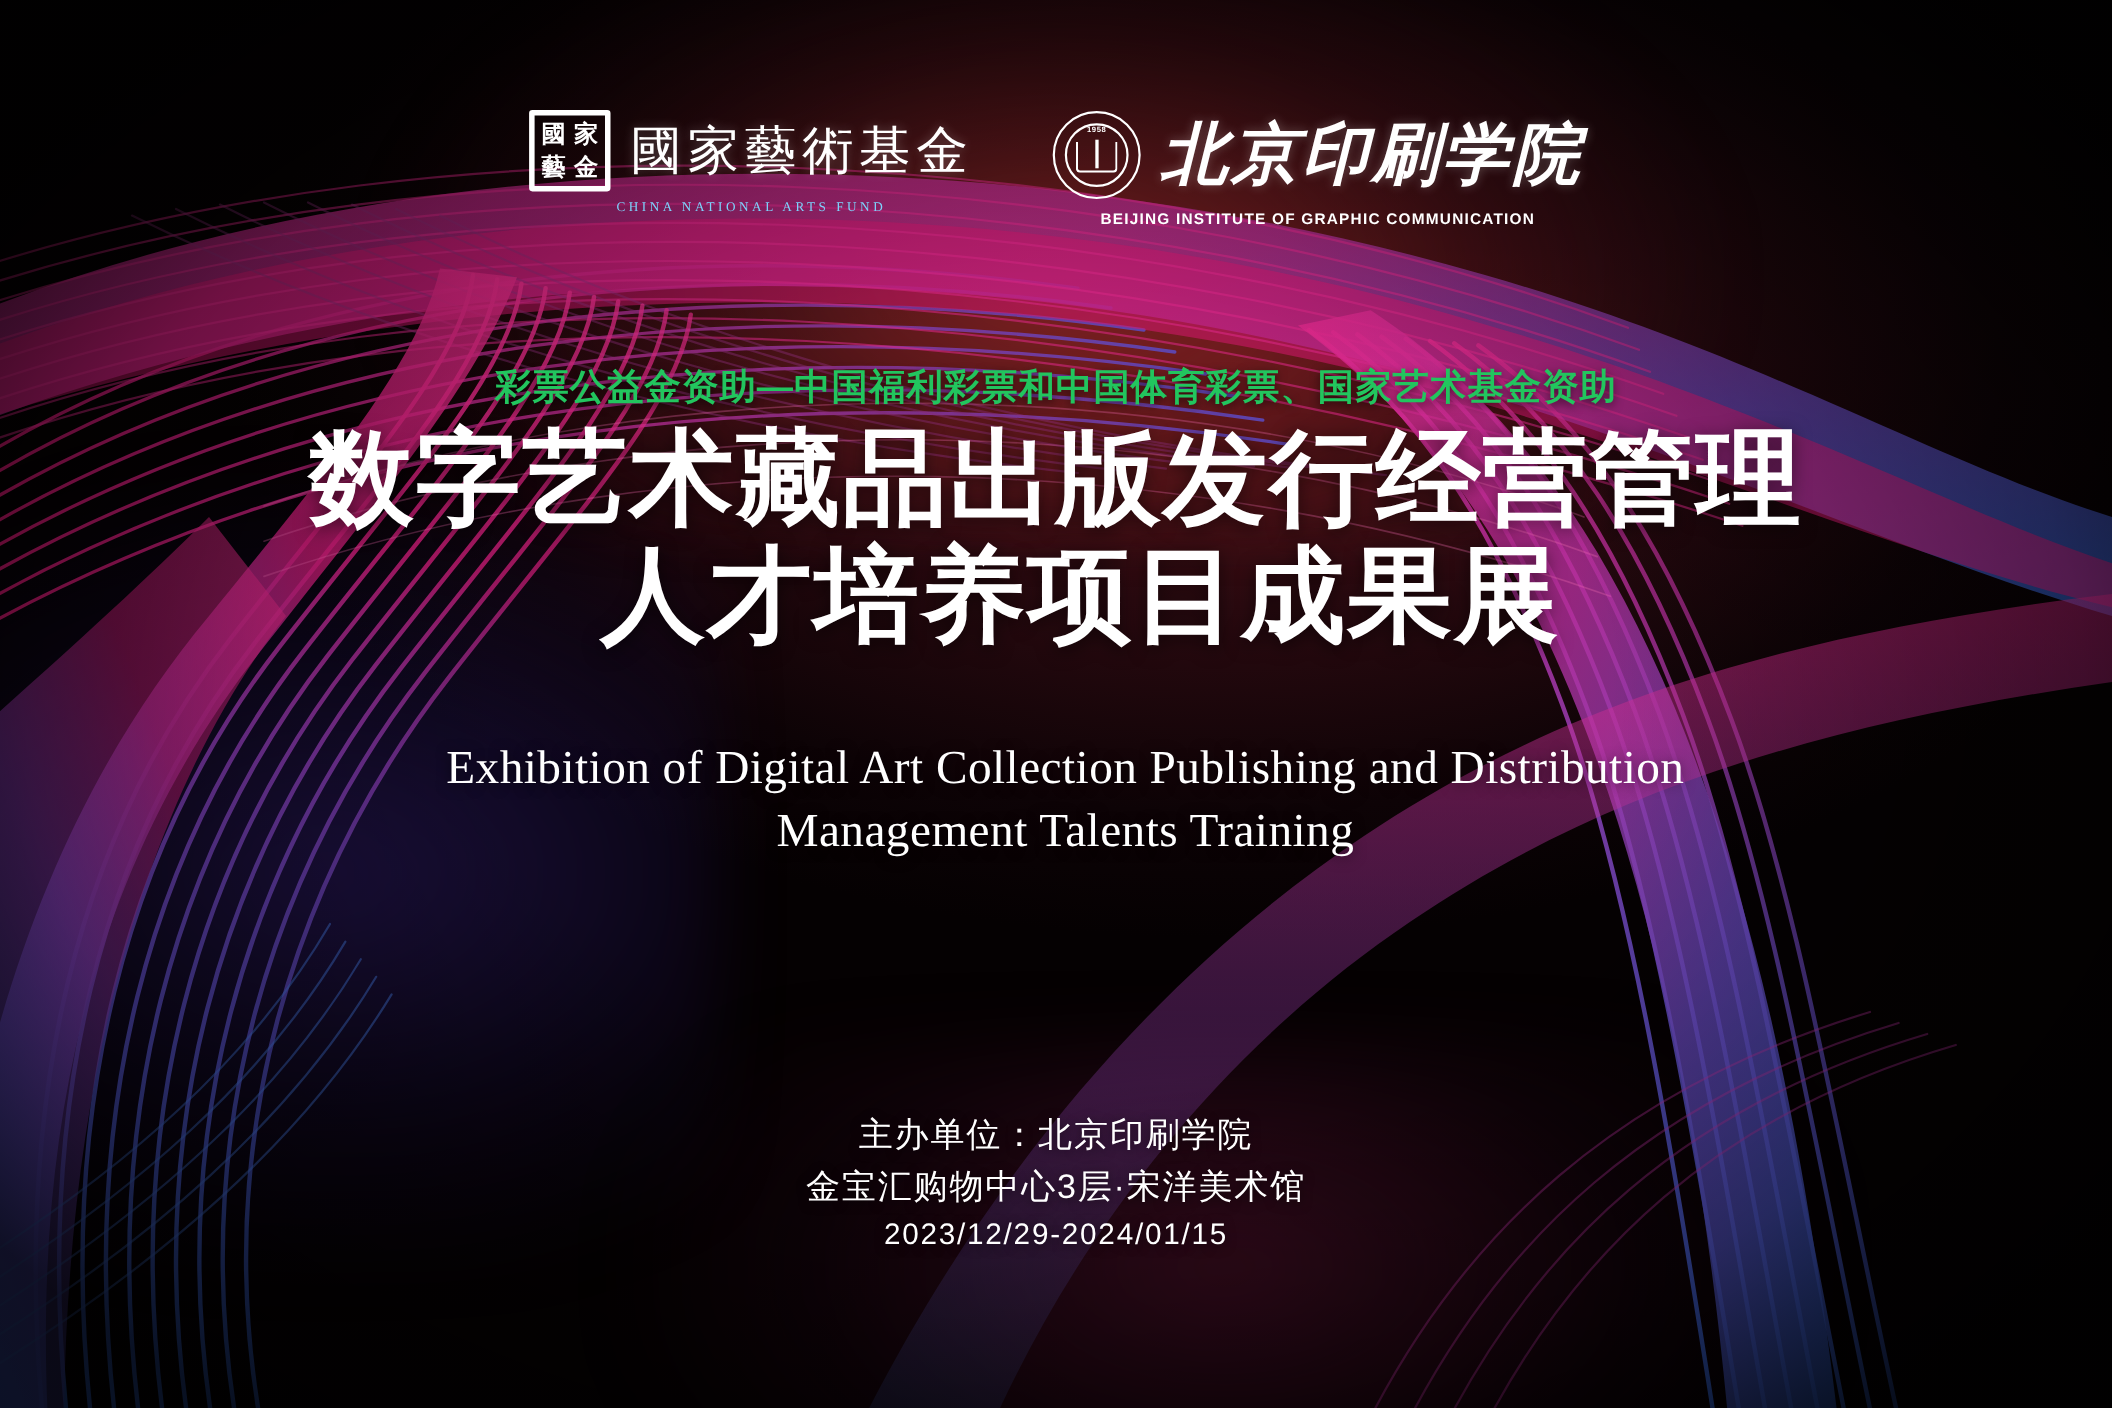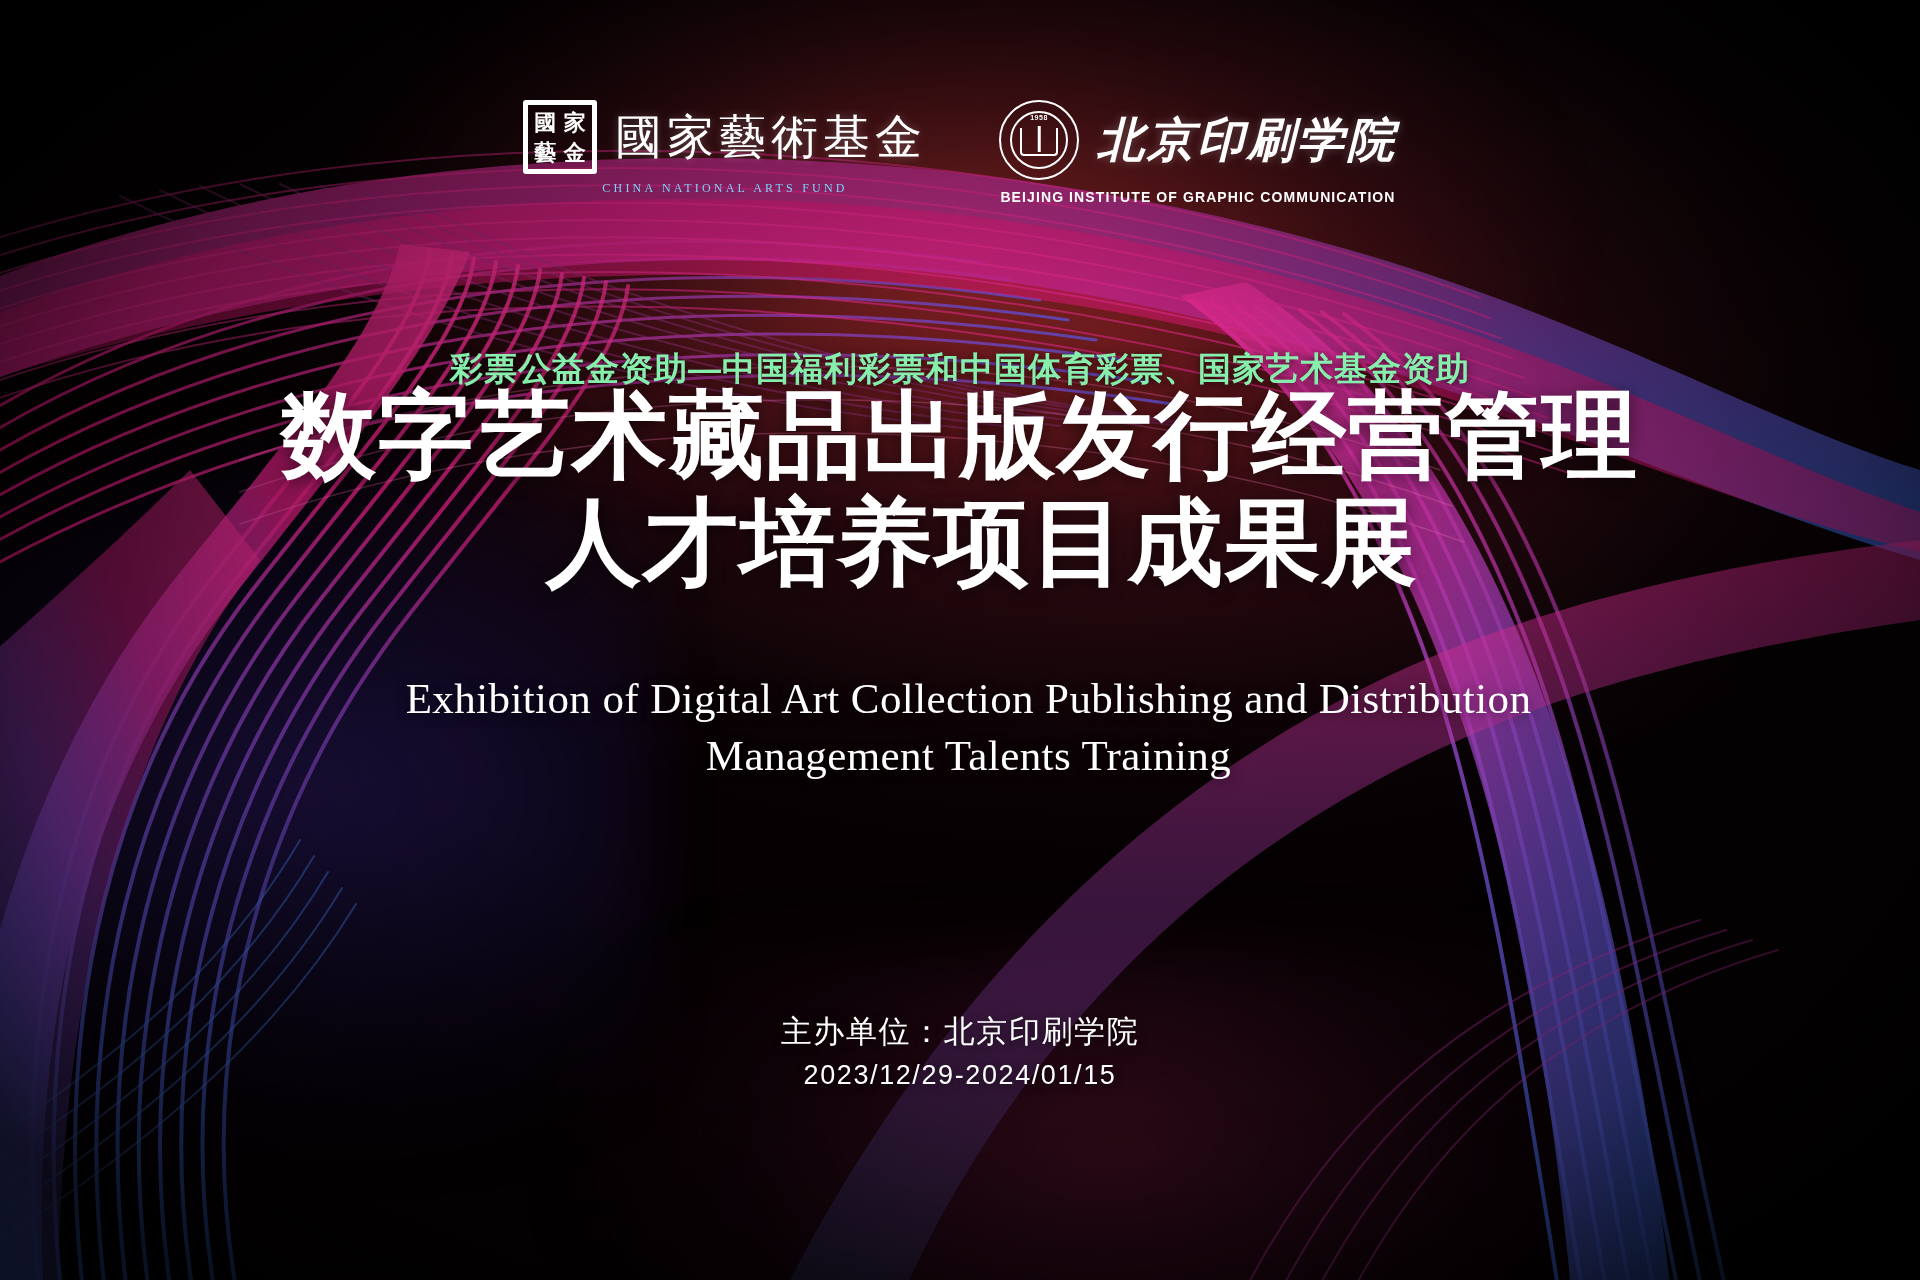--- a/index.html
+++ b/index.html
@@ -55,30 +55,30 @@
           position:relative;flex:none;box-sizing:border-box;}
   .emblem .inner-ring{position:absolute;inset:9px;border-radius:50%;border:2px solid #fff;}
   .emblem .book{position:absolute;left:50%;top:52%;transform:translate(-50%,-50%);
                 width:34px;height:26px;border:2.5px solid #fff;border-top:none;border-radius:0 0 4px 4px;}
   .emblem .book:after{content:"";position:absolute;left:50%;top:-2px;width:2.5px;height:26px;
                       background:#fff;transform:translateX(-50%);}
   .emblem .year{position:absolute;left:0;right:0;top:12px;text-align:center;
                 color:#fff;font-size:7px;letter-spacing:.5px;font-weight:700;}
   .emblem-en{position:absolute;left:0;right:0;bottom:5px;text-align:center;
              color:#fff;font-size:5px;letter-spacing:.3px;}
-  .bigc-cn{color:#fff;font-size:47px;letter-spacing:3px;white-space:nowrap;
+  .bigc-cn{color:#fff;font-size:61px;letter-spacing:3px;white-space:nowrap;
            font-family:"DejaVu Serif","Liberation Serif",serif;font-weight:700;font-style:italic;
            text-shadow:0 0 10px rgba(255,255,255,.25);}
   .bigc-en{color:#fff;font-size:14px;letter-spacing:1.1px;font-weight:700;margin-top:9px;
            white-space:nowrap;}
 
   
   .funding{position:absolute;top:330px;left:0;right:0;text-align:center;
-           color:#86efac;font-size:33px;font-weight:700;letter-spacing:1px;white-space:nowrap;
-           text-shadow:0 2px 9px rgba(0,0,0,.62);margin-top:17px;}
+           color:#22c55e;font-size:33px;font-weight:700;letter-spacing:1px;white-space:nowrap;
+           text-shadow:0 2px 9px rgba(0,0,0,.62);}
 
   
   .title{position:absolute;top:382px;left:0;right:0;text-align:center;color:#fff;}
   .title .l1{font-size:95px;font-weight:700;letter-spacing:2px;line-height:1.13;
              text-shadow:0 3px 16px rgba(0,0,0,.55);}
   .title .l2{font-size:95px;font-weight:700;letter-spacing:2px;line-height:1.13;
              text-shadow:0 3px 16px rgba(0,0,0,.55);margin-left:45px;}
 
   
   .en-title{position:absolute;top:670px;left:0;right:0;text-align:center;color:#fff;
@@ -277,17 +277,18 @@
       <div class="l2">人才培养项目成果展</div>
     </div>
 
     <div class="en-title">
       <div>Exhibition of Digital Art Collection Publishing and Distribution</div>
       <div>Management Talents Training</div>
     </div>
 
     <div class="info">
       <div class="line">主办单位：北京印刷学院</div>
+      <div class="line">金宝汇购物中心3层·宋洋美术馆</div>
       <div class="date">2023/12/29-2024/01/15</div>
     </div>
 
   </div>
 </div>
 
 </body></html>

